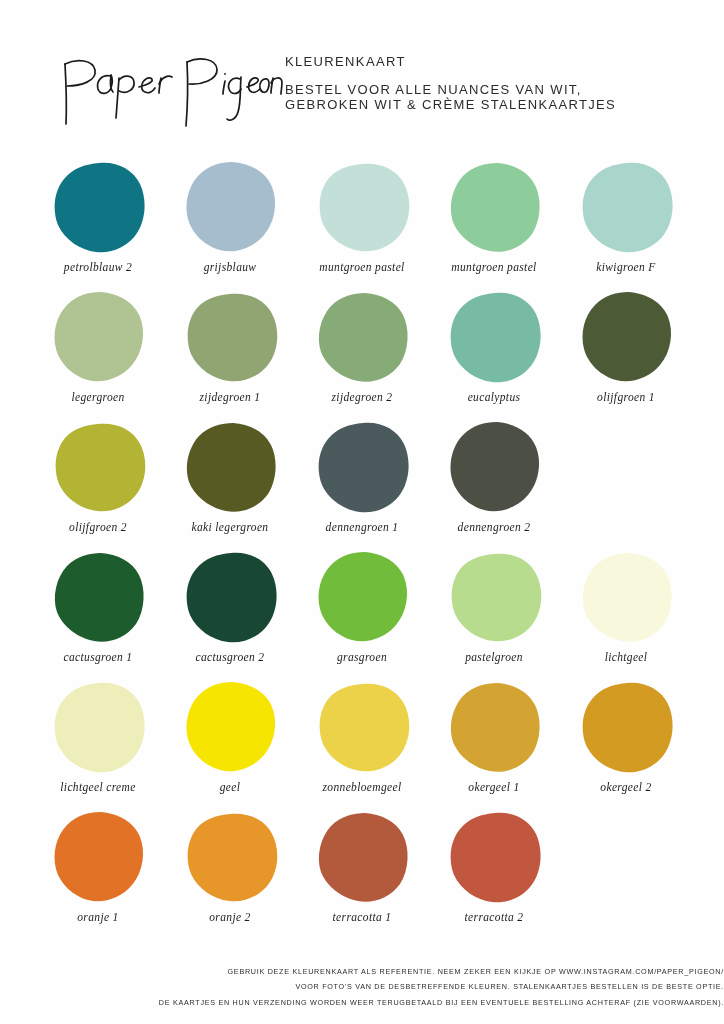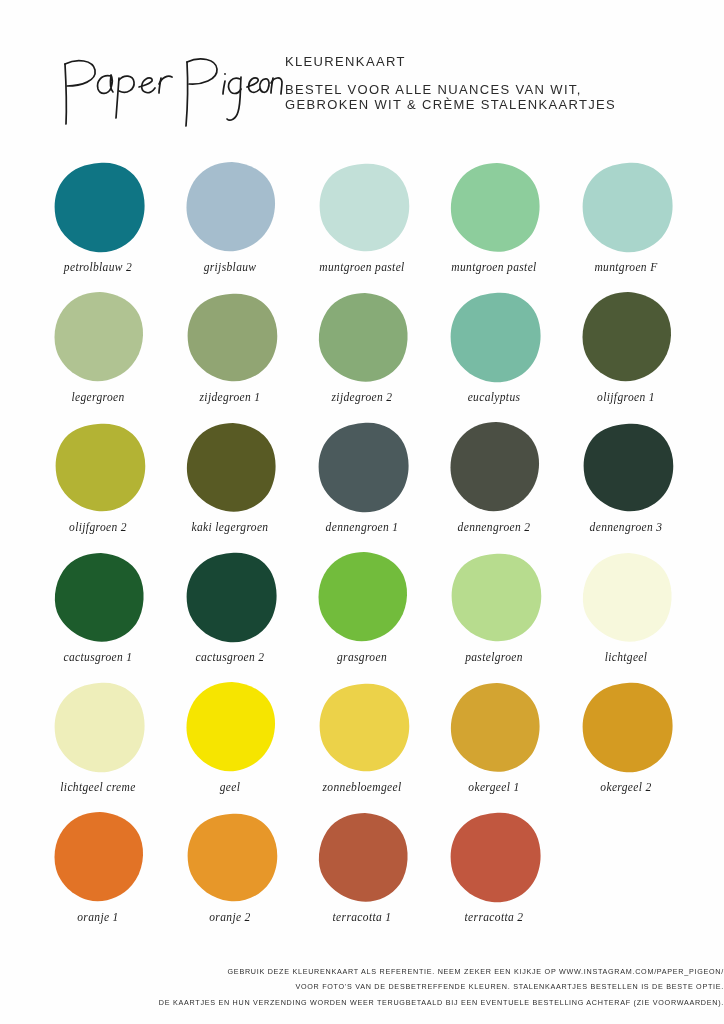--- a/index.html
+++ b/index.html
@@ -229,21 +229,21 @@
         <div class="swatch-label">muntgroen pastel</div>
       </div>
       <div class="cell">
         <div class="swatch-wrap">
           <div class="swatch">
               <svg viewBox="0 0 96 96">
                 <path d="M49 3 C66 1 83 9 90 24 C97 39 96 59 87 73 C78 87 61 94 46 92 C30 90 15 80 8 65 C2 50 4 31 14 19 C23 8 36 4 49 3 Z" fill="#a9d5cb"></path>
               </svg>
             </div>
         </div>
-        <div class="swatch-label">muntgroen F</div>
+        <div class="swatch-label">kiwigroen F</div>
       </div>
     </div>
 
     <div class="row">
       <div class="cell">
         <div class="swatch-wrap">
           <div class="swatch">
               <svg viewBox="0 0 96 96">
                 <path d="M50 2 C68 3 84 12 90 27 C96 42 93 62 82 75 C71 88 53 94 38 90 C23 86 10 74 6 59 C2 44 6 26 17 15 C27 5 39 2 50 2 Z" fill="#b0c392"></path>
               </svg>
@@ -326,30 +326,20 @@
       </div>
       <div class="cell">
         <div class="swatch-wrap">
           <div class="swatch">
               <svg viewBox="0 0 96 96">
                 <path d="M50 2 C68 3 84 12 90 27 C96 42 93 62 82 75 C71 88 53 94 38 90 C23 86 10 74 6 59 C2 44 6 26 17 15 C27 5 39 2 50 2 Z" fill="#4b4f44"></path>
               </svg>
             </div>
         </div>
         <div class="swatch-label">dennengroen 2</div>
-      </div>
-      <div class="cell">
-        <div class="swatch-wrap">
-          <div class="swatch">
-              <svg viewBox="0 0 96 96">
-                <path d="M48 4 C64 2 81 8 89 22 C98 37 97 58 88 72 C79 86 62 93 47 91 C31 89 16 79 9 64 C3 49 5 30 15 18 C24 8 36 5 48 4 Z" fill="#273c33"></path>
-              </svg>
-            </div>
-        </div>
-        <div class="swatch-label">dennengroen 3</div>
       </div>
     </div>
 
     <div class="row">
       <div class="cell">
         <div class="swatch-wrap">
           <div class="swatch">
               <svg viewBox="0 0 96 96">
                 <path d="M51 3 C67 4 82 11 89 25 C96 39 95 60 86 74 C76 88 59 94 44 91 C28 88 13 77 7 62 C2 47 6 28 17 16 C27 6 40 3 51 3 Z" fill="#1d5c2c"></path>
               </svg>

